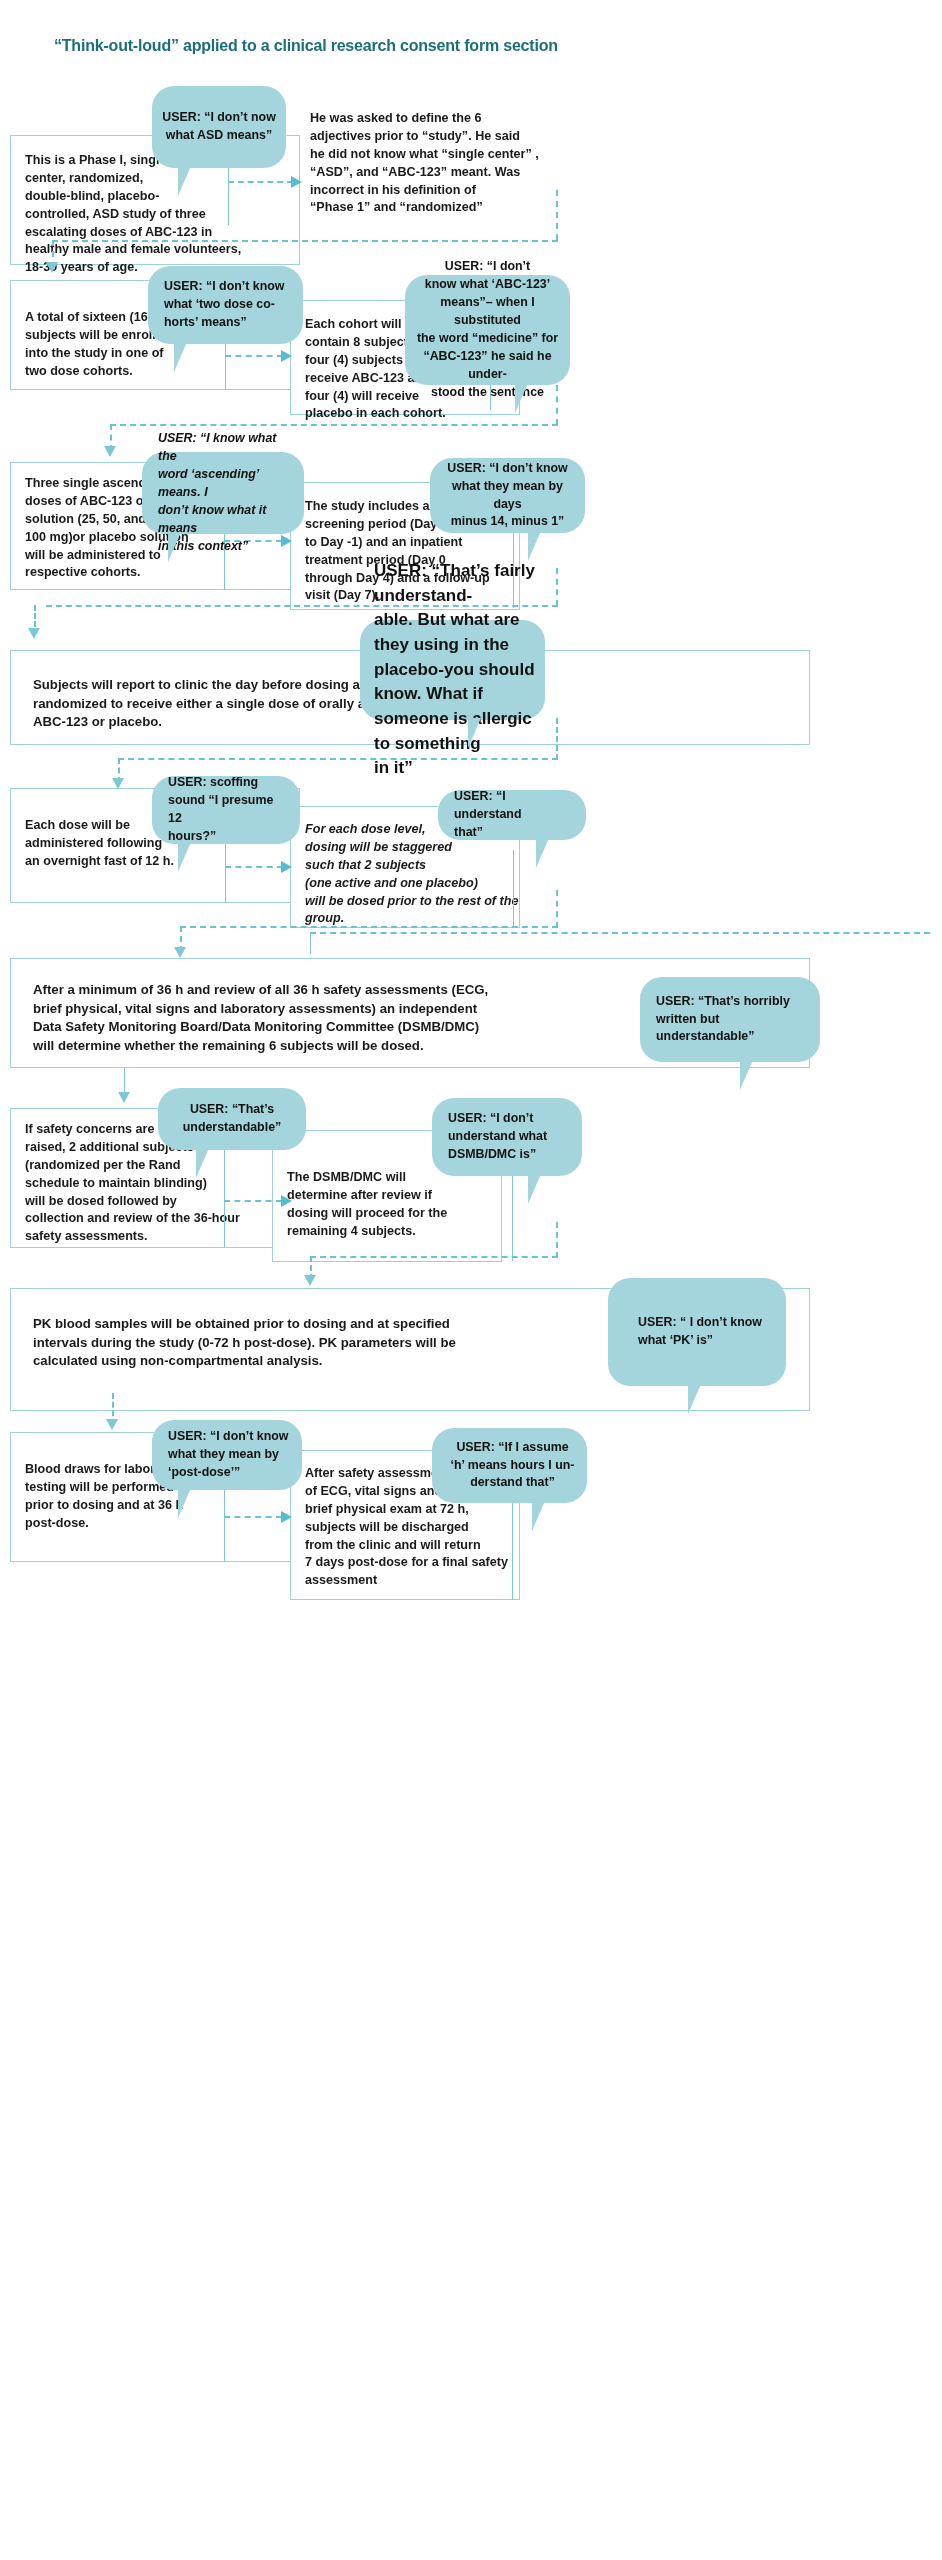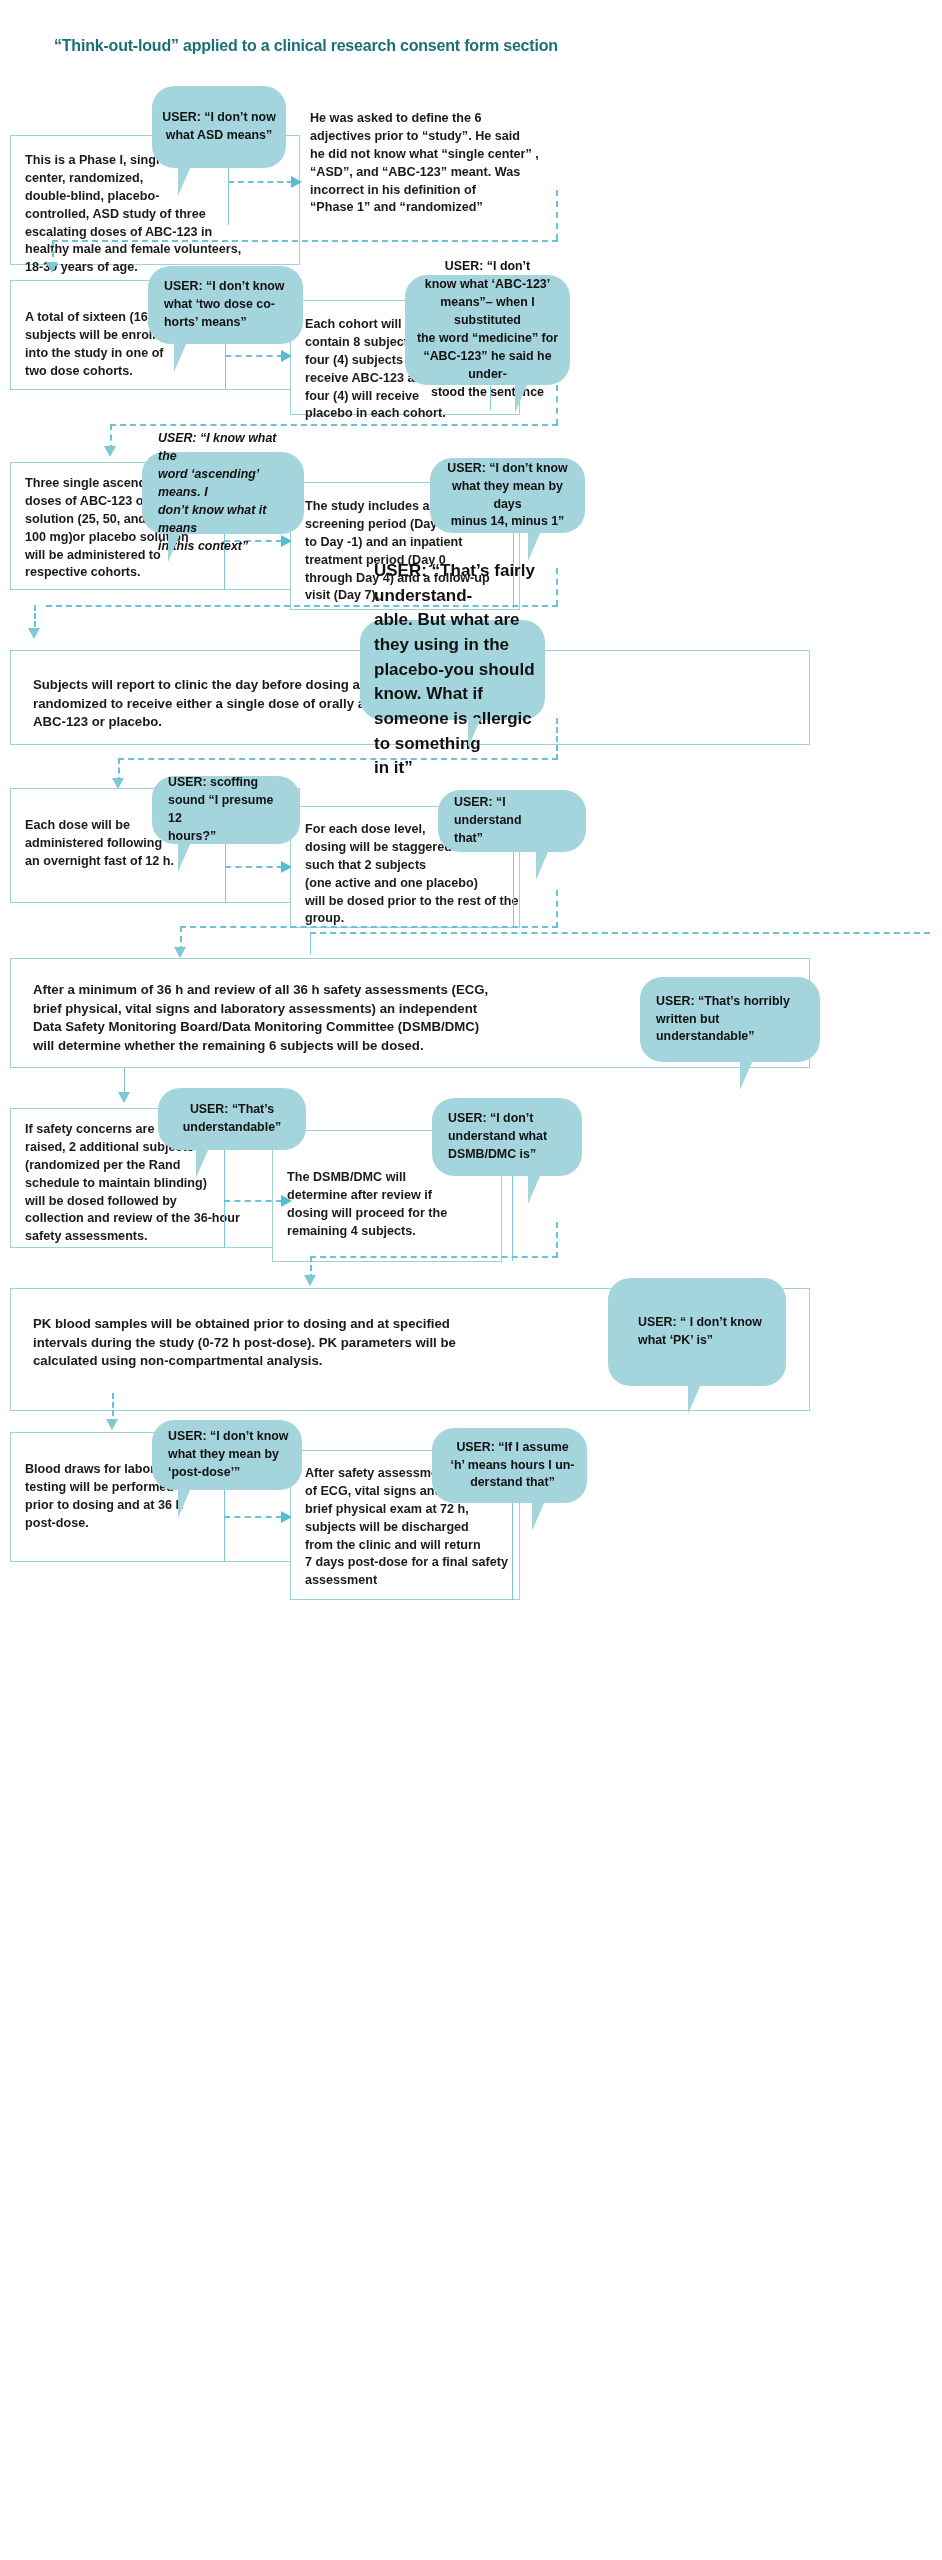--- a/index.html
+++ b/index.html
@@ -239,36 +239,36 @@
 <div class="line v-dash" style="left:556px; top:718px; height:42px;"></div>
 <div class="line h-dash" style="left:118px; top:758px; width:440px;"></div>
 <div class="line v-dash" style="left:118px; top:758px; height:25px;"></div>
 <div class="arrow-d" style="left:112px; top:778px;"></div>
 
 <div class="fbox" style="left:10px; top:788px; width:290px; height:115px;">
   <div class="txt narrow" style="left:14px; top:28px; width:272px; white-space:pre-line;">Each dose will be
 administered following
 an overnight fast of 12 h.</div>
 </div>
-<div class="fbox" style="left:290px; top:806px; width:230px; height:122px;">
+<div class="fbox" style="left:290px; top:806px; width:230px; height:122px;font-style:italic;">
   <div class="txt narrow" style="left:14px; top:14px; width:235px; white-space:pre-line;">For each dose level,
 dosing will be staggered
 such that 2 subjects
 (one active and one placebo)
 will be dosed prior to the rest of the
 group.</div>
 </div>
 
 <div class="bubble" style="left:152px; top:776px; width:148px; height:68px; justify-content:flex-start; text-align:left;">
   <span class="btext" style="text-align:left; padding-left:6px;">USER:  scoffing
 sound “I presume 12
 hours?”</span>
   <span class="tail"></span>
 </div>
-<div class="bubble" style="left:438px; top:790px; width:148px; height:62px; justify-content:flex-start; text-align:left;">
+<div class="bubble" style="left:438px; top:790px; width:148px; height:50px; justify-content:flex-start; text-align:left;">
   <span class="btext" style="text-align:left; padding-left:6px;">USER:  “I understand
  that”</span>
   <span class="tail" style="left:98px;"></span>
 </div>
 
 <div class="line v-solid" style="left:225px; top:836px; height:66px;"></div>
 <div class="line h-dash" style="left:225px; top:866px; width:58px;"></div>
 <div class="arrow-r" style="left:281px; top:861px;"></div>
 <div class="line v-solid" style="left:513px; top:850px; height:78px;"></div>
 <div class="line v-dash" style="left:556px; top:890px; height:38px;"></div>

